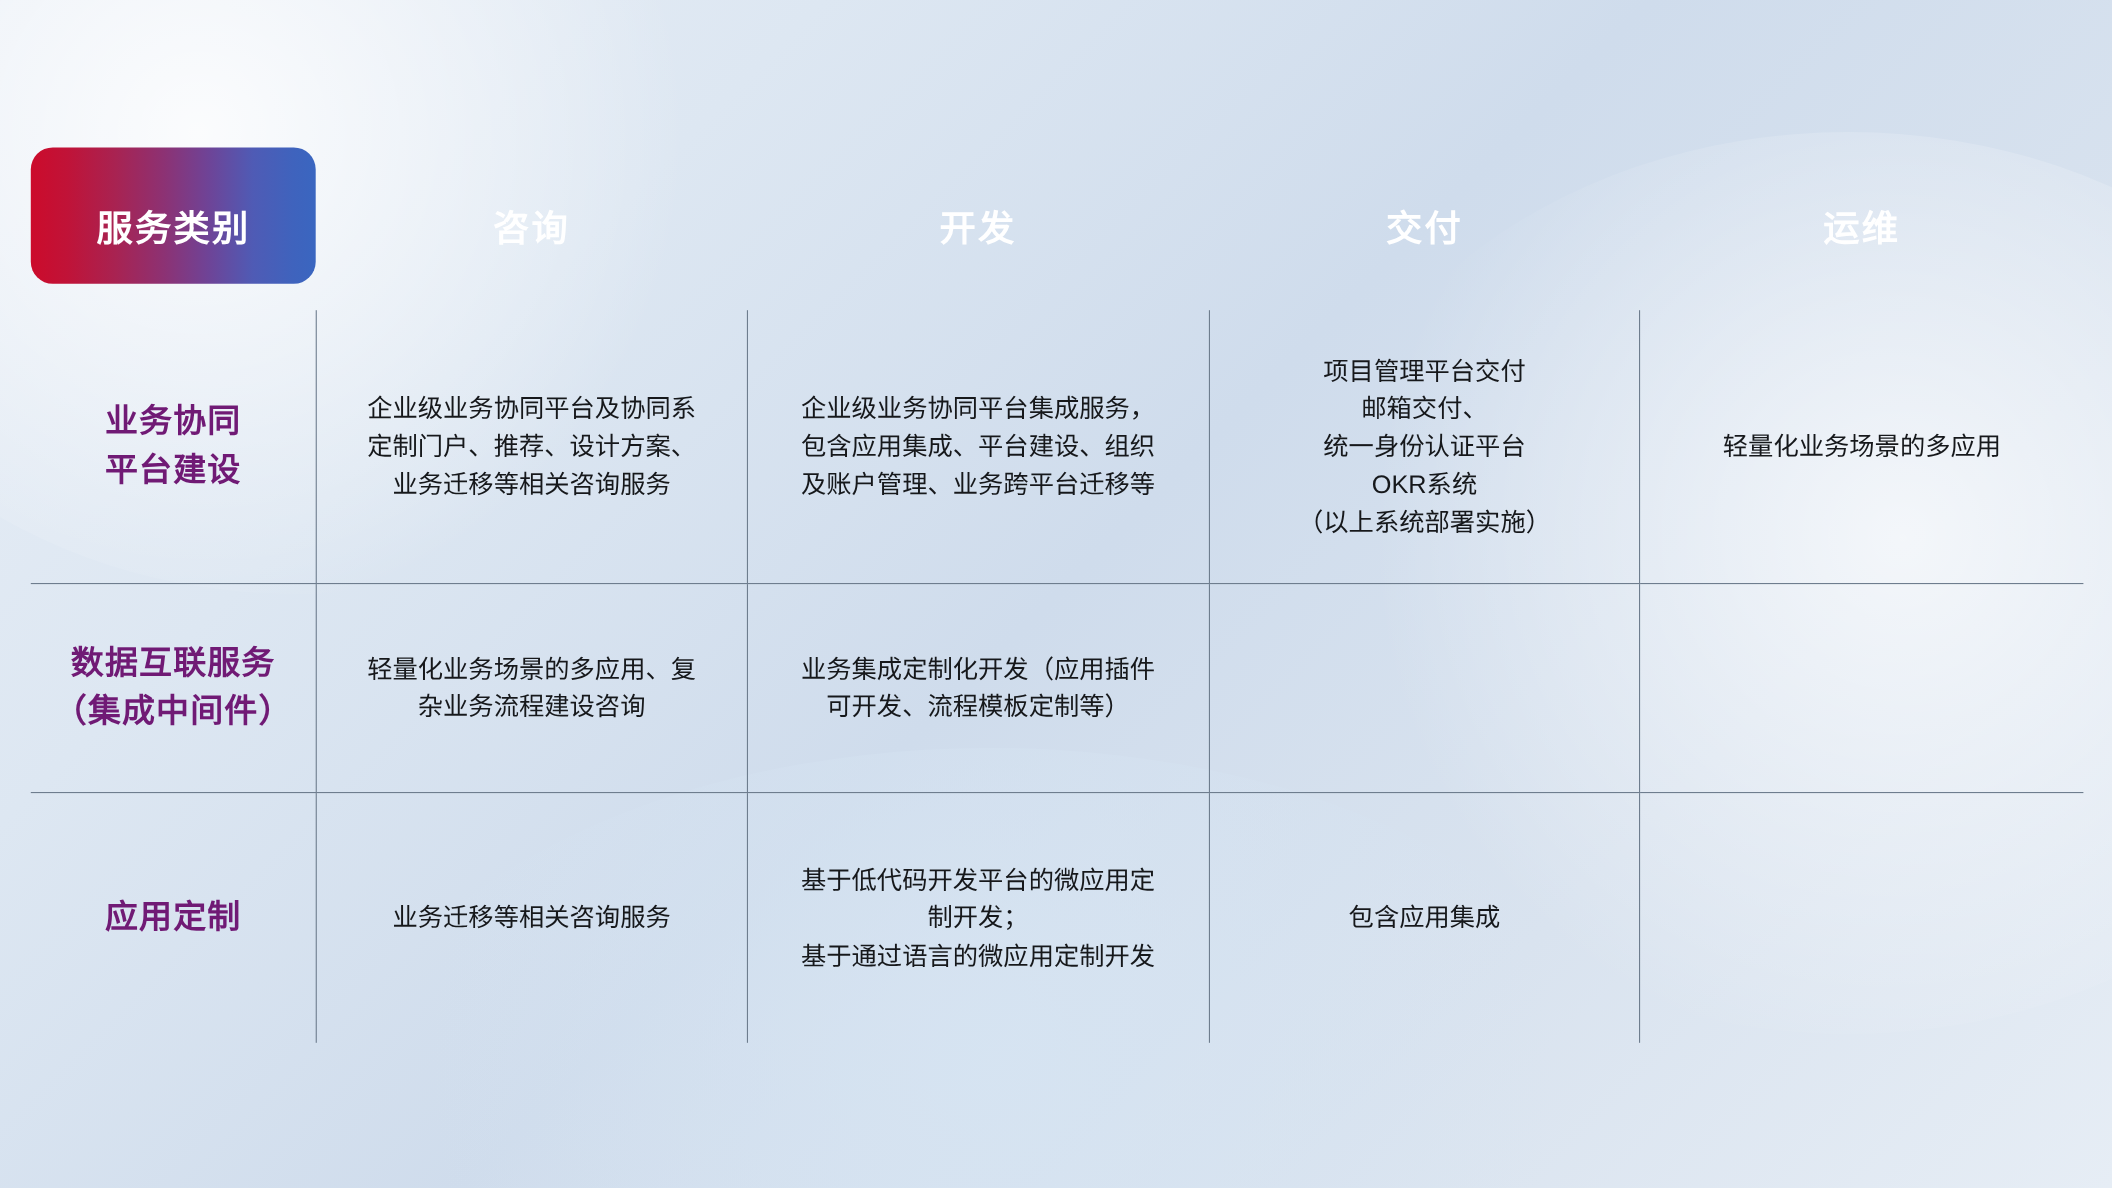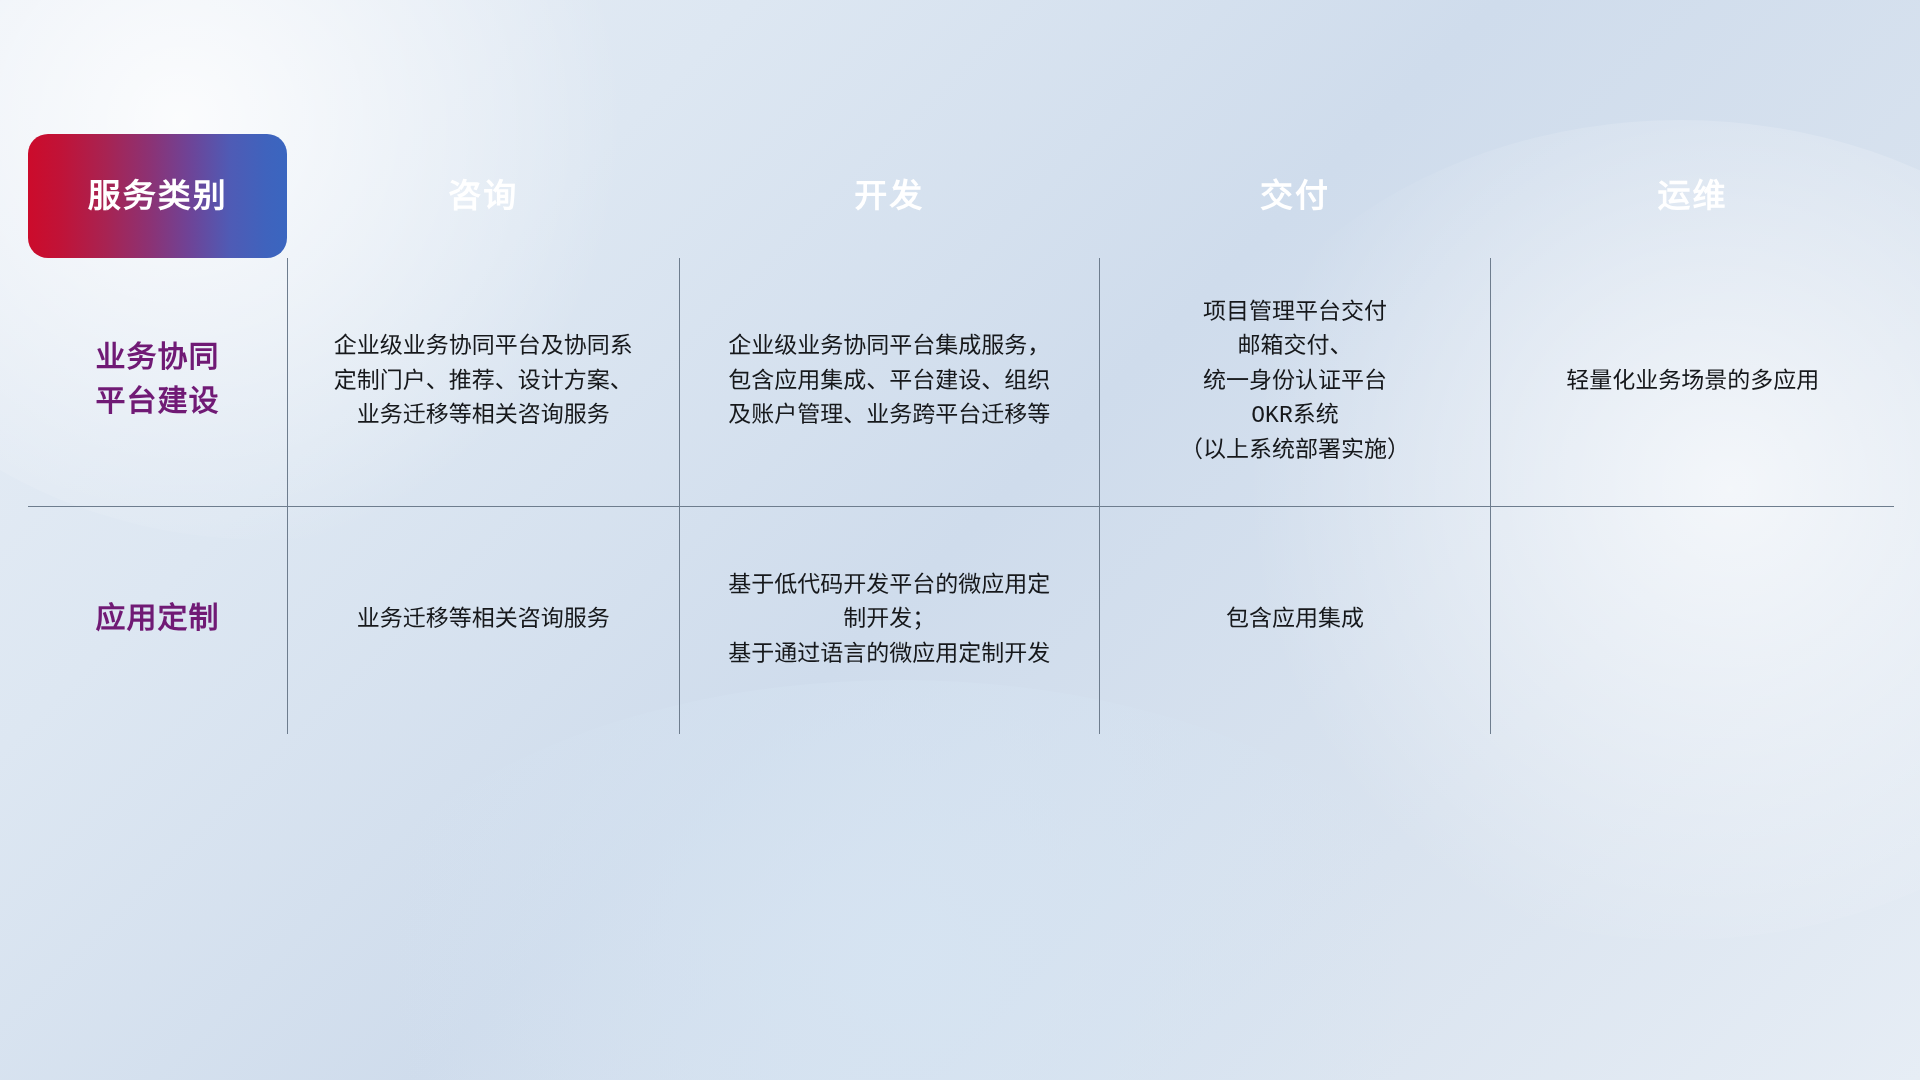--- a/index.html
+++ b/index.html
@@ -62,21 +62,21 @@
   
   thead tr {
     height: 124px;
   }
   thead th {
     color: #ffffff;
     font-size: 33px;
     font-weight: bold;
     letter-spacing: 2px;
     text-align: center;
-    padding: 0;
+    padding: 12px;
     border: none;
     position: relative;
   }
   .header-bg {
     position: absolute;
     left: 0;
     top: 0;
     width: 100%;
     height: 124px;
     background: linear-gradient(90deg,
@@ -128,21 +128,20 @@
     border-top: none;
   }
   tbody tr.row-3 td {
     border-bottom: none;
     margin-top: 30px;
   }
 
   .cell-text {
     display: block;
     white-space: pre-line;
-    font-family: Liberation Mono, monospace;
   }
   .cat .cell-text {
     white-space: pre-line;
   }
 </style>
 </head>
 <body>
 
 <div class="bg-bloom-a"></div>
 <div class="bg-bloom-b"></div>
@@ -197,20 +196,40 @@
           <span class="cell-text">项目管理平台交付
 邮箱交付、
 统一身份认证平台
 OKR系统
 （以上系统部署实施）</span>
         </td>
         <td class="last-col">
           <span class="cell-text">轻量化业务场景的多应用</span>
         </td>
       </tr>
+      <tr class="row-2">
+        <td class="cat">
+          <span class="cell-text">数据互联服务
+（集成中间件）</span>
+        </td>
+        <td>
+          <span class="cell-text">轻量化业务场景的多应用、复
+杂业务流程建设咨询</span>
+        </td>
+        <td>
+          <span class="cell-text">业务集成定制化开发（应用插件
+可开发、流程模板定制等）</span>
+        </td>
+        <td>
+          <span class="cell-text"></span>
+        </td>
+        <td class="last-col">
+          <span class="cell-text"></span>
+        </td>
+      </tr>
       <tr class="row-3">
         <td class="cat">
           <span class="cell-text">应用定制</span>
         </td>
         <td>
           <span class="cell-text">业务迁移等相关咨询服务</span>
         </td>
         <td>
           <span class="cell-text">基于低代码开发平台的微应用定
 制开发；

